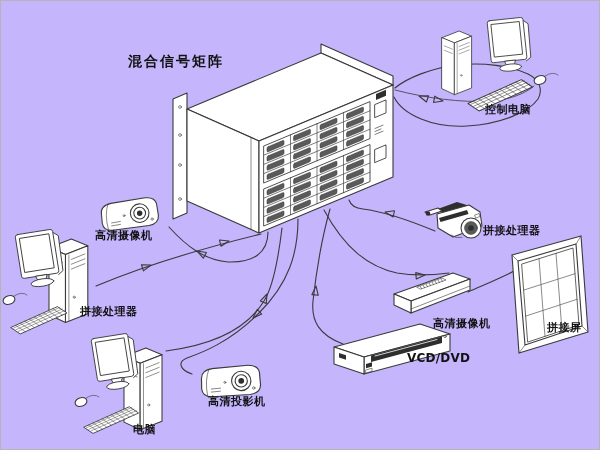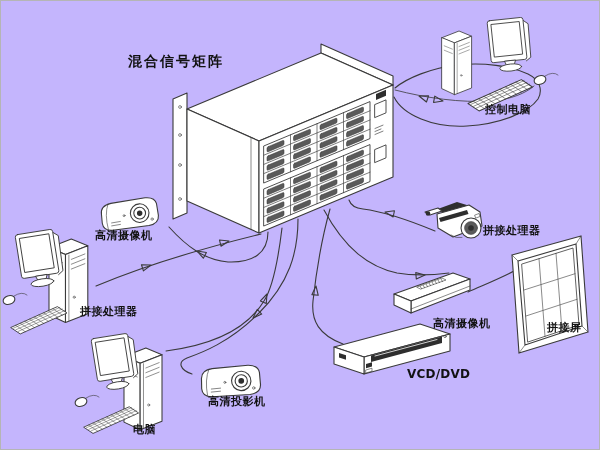--- a/index.html
+++ b/index.html
@@ -10,21 +10,21 @@
   svg .f{fill:#ffffff;}
   svg .d{fill:#2e2e2e;stroke:none;}
   svg .g{fill:#5a5a5a;stroke:#3a3a3a;stroke-width:.5;}
   svg .t{stroke-width:.6;}
   svg .m{stroke-width:.8;}
   svg .wl{stroke:#ffffff;stroke-width:.8;}
   svg .arrow{fill:#2e2e2e;stroke:none;}
   .lbl{position:absolute;color:#121212;font-weight:bold;font-size:11px;line-height:1.1;
        white-space:nowrap;letter-spacing:.5px;}
   .title{font-size:14px;letter-spacing:2px;}
-  .latin{font-size:12px;letter-spacing:.2px;margin-top:16px;}
+  .latin{font-size:12px;letter-spacing:.2px;}
 </style>
 </head>
 <body>
 
 <div id="canvas">
   <svg id="art" width="598" height="448" viewBox="0 0 598 448">
     <defs>
       <path id="arr" d="M0,0 L-9,3.2 L-9,-3.2 Z"></path>
       <g id="conn">
         <rect class="g" x="0" y="0" width="17" height="5" rx="1.2"></rect>

